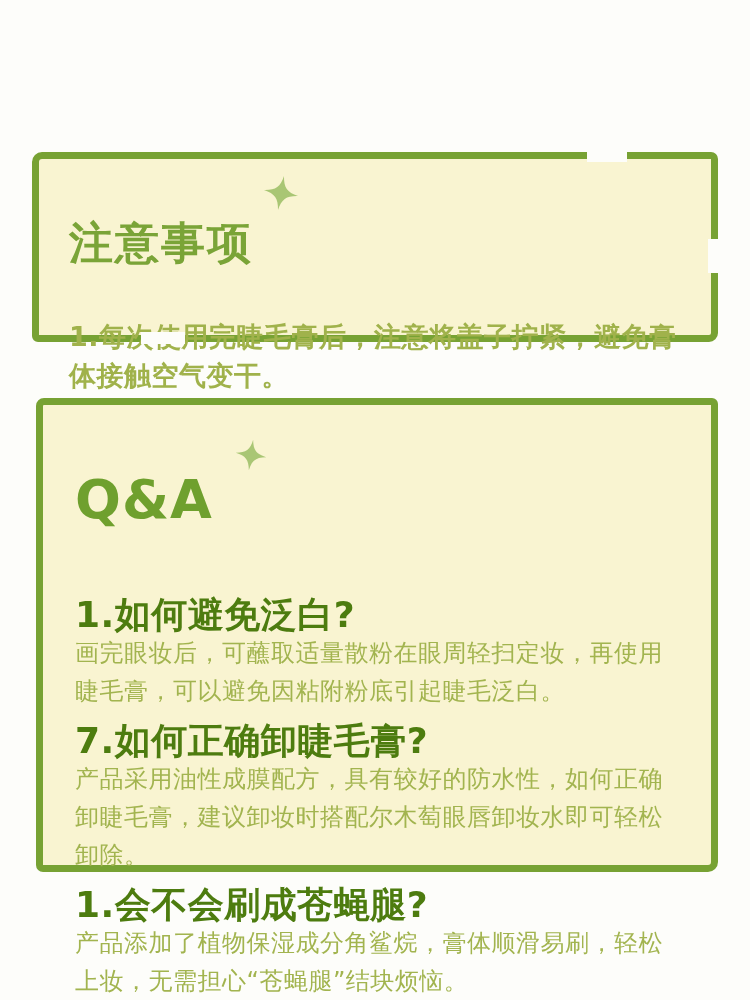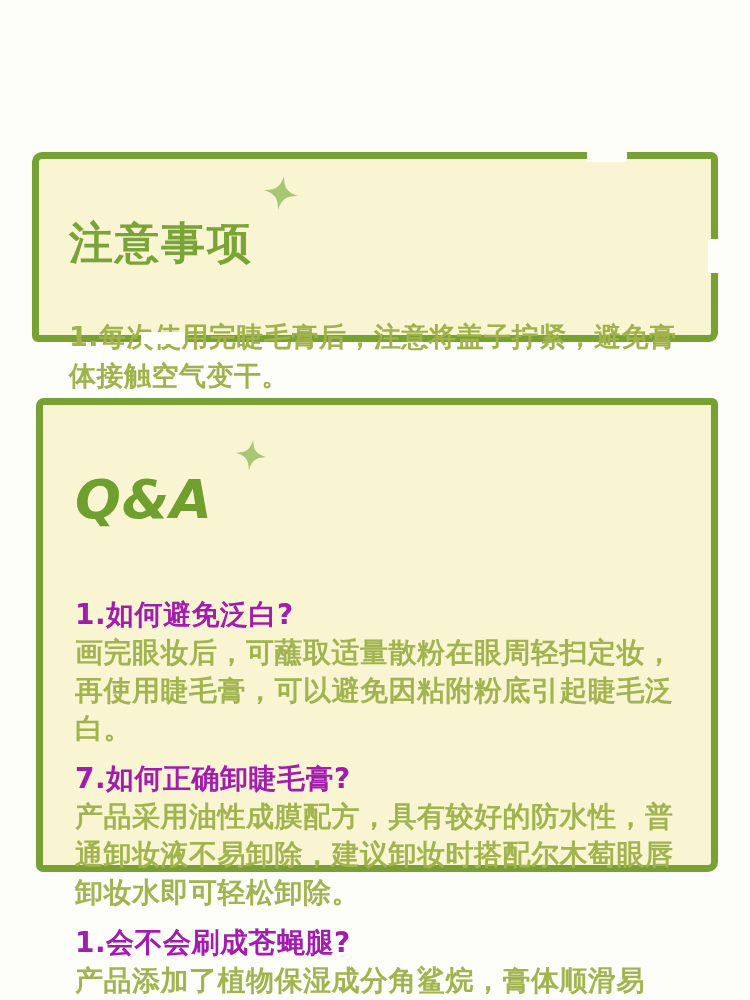--- a/index.html
+++ b/index.html
@@ -37,33 +37,33 @@
     font-size:27px;line-height:39px;font-weight:600;
     color:#a0b24b;letter-spacing:0.5px;
   }
   
   .qa-card{
     left:36px;top:398px;width:682px;height:474px;
     border-radius:8px 6px 10px 7px;
     padding:20px 30px 0 32px;
   }
   .qa-title{
-    font-size:54px;font-weight:bold;font-style:italic;
+    font-size:54px;font-weight:bold;
     color:#6fa02e;line-height:1.1;letter-spacing:1px;
   }
   .qa-sparkle{margin:14px 0 0 22px;transform:rotate(8deg);}
   .qa-list{margin-top:22px;}
   .qa-item{margin-top:12px;}
   .qa-item:first-child{margin-top:0;}
   .qa-question{
-    font-size:28px;line-height:38px;font-weight:bold;
-    color:#a21caf;letter-spacing:0.5px;
+    font-size:36px;line-height:38px;font-weight:bold;
+    color:#4d7c0f;letter-spacing:0.5px;
   }
   .qa-answer{
-    font-size:28px;line-height:38px;font-weight:700;
+    font-size:24px;line-height:38px;font-weight:400;
     color:#a2b44f;letter-spacing:0.5px;max-width:626px;
   }
 </style>
 </head>
 <body>
 
 <section class="card notice-card">
   <span class="gap gap-top"></span>
   <span class="gap gap-right"></span>
   <span class="gap gap-bottom"></span>
@@ -90,20 +90,20 @@
     </span>
   </div>
 
   <div class="qa-list">
     <div class="qa-item">
       <div class="qa-question">1.如何避免泛白?</div>
       <div class="qa-answer">画完眼妆后，可蘸取适量散粉在眼周轻扫定妆，再使用睫毛膏，可以避免因粘附粉底引起睫毛泛白。</div>
     </div>
     <div class="qa-item">
       <div class="qa-question">7.如何正确卸睫毛膏?</div>
-      <div class="qa-answer">产品采用油性成膜配方，具有较好的防水性，普通卸妆液不易卸除，建议卸妆时搭配尔木萄眼唇卸妆水即可轻松卸除。</div>
+      <div class="qa-answer">产品采用油性成膜配方，具有较好的防水性，如何正确卸睫毛膏，建议卸妆时搭配尔木萄眼唇卸妆水即可轻松卸除。</div>
     </div>
     <div class="qa-item">
       <div class="qa-question">1.会不会刷成苍蝇腿?</div>
       <div class="qa-answer">产品添加了植物保湿成分角鲨烷，膏体顺滑易刷，轻松上妆，无需担心“苍蝇腿”结块烦恼。</div>
     </div>
   </div>
 </section>
 
 </body></html>

